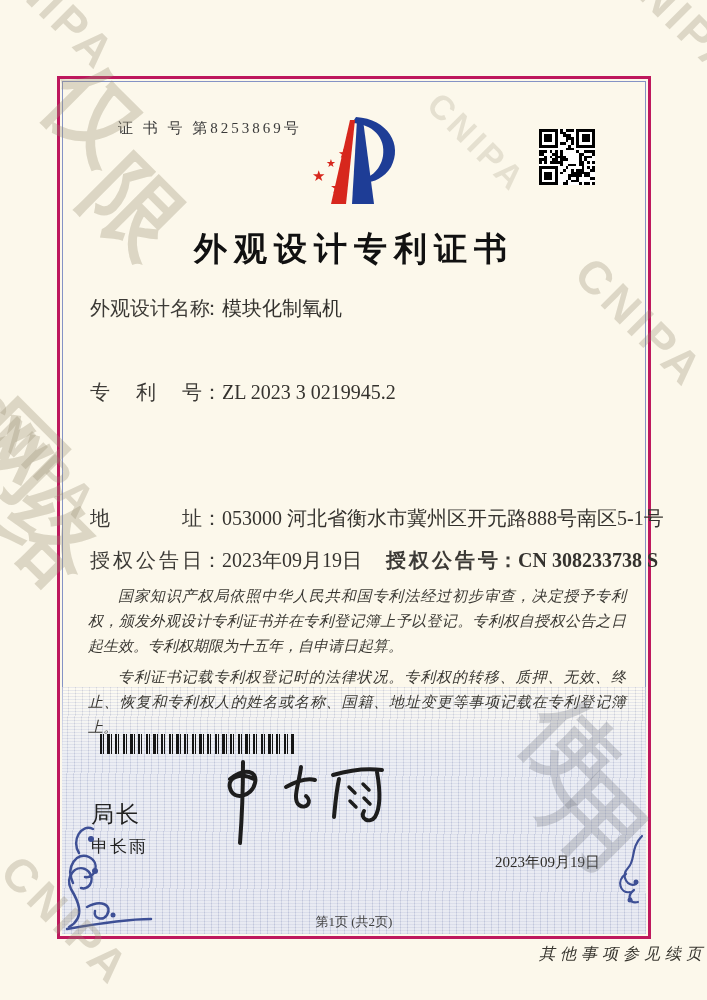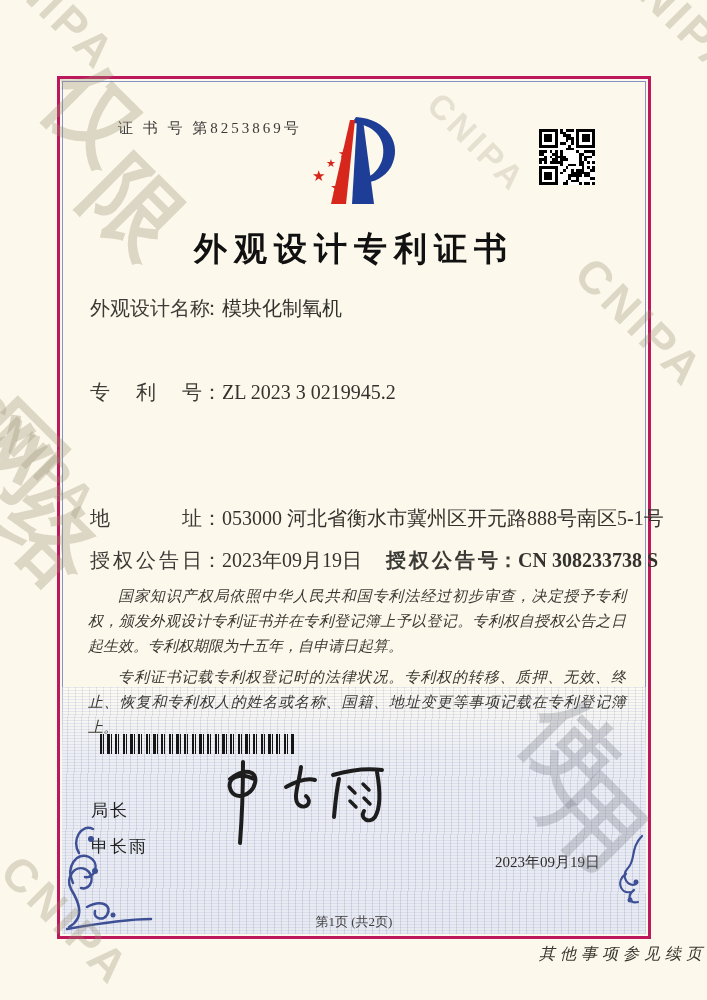--- a/index.html
+++ b/index.html
@@ -45,21 +45,21 @@
   .paras p{margin:0 0 6px 0;text-indent:2em;}
   
   .barcode{position:absolute;left:40px;top:655px;width:194px;height:20px;z-index:3;
     background:repeating-linear-gradient(90deg,
       #151515 0 2px, transparent 2px 3px,
       #151515 3px 4px, transparent 4px 7px,
       #151515 7px 10px, transparent 10px 11px,
       #151515 11px 12px, transparent 12px 15px,
       #151515 15px 17px, transparent 17px 18px,
       #151515 18px 19px, transparent 19px 23px);}
-  .signer-title{position:absolute;left:31px;top:720px;font-size:17px;z-index:3;color:#222;
+  .signer-title{position:absolute;left:31px;top:720px;font-size:23px;z-index:3;color:#222;
     font-family:Liberation Serif, serif;letter-spacing:2px;}
   .signer-name{position:absolute;left:31px;top:756px;font-size:17px;z-index:3;color:#222;
     font-family:Liberation Mono, monospace;letter-spacing:2px;}
   .signature{position:absolute;left:140px;top:678px;width:210px;height:95px;z-index:3;}
   .sign-date{position:absolute;right:48px;top:774px;font-size:15px;z-index:3;color:#2e2c28;}
   .page-info{position:absolute;left:0;top:834px;width:100%;text-align:center;font-size:13px;color:#404040;z-index:3;}
   .orn-left{position:absolute;left:1px;bottom:1px;z-index:3;}
   .orn-right{position:absolute;right:0px;bottom:26px;z-index:3;}
   
   .footer-note{position:absolute;left:0;top:944px;width:100%;text-align:right;z-index:2;

